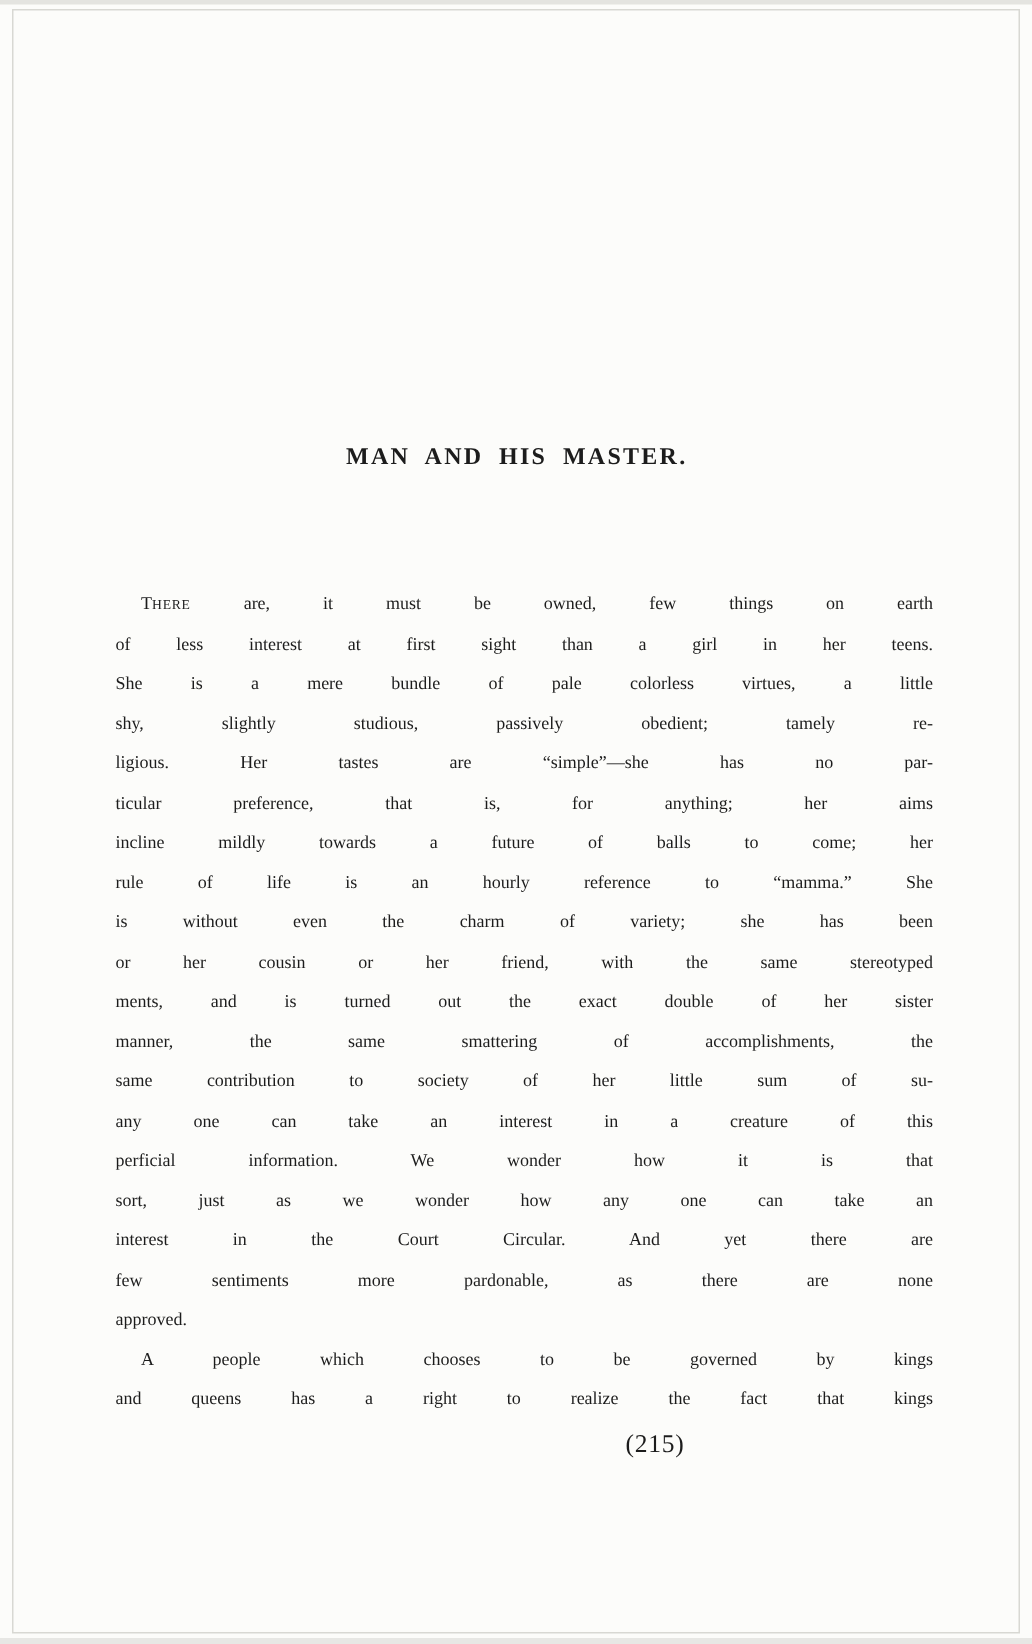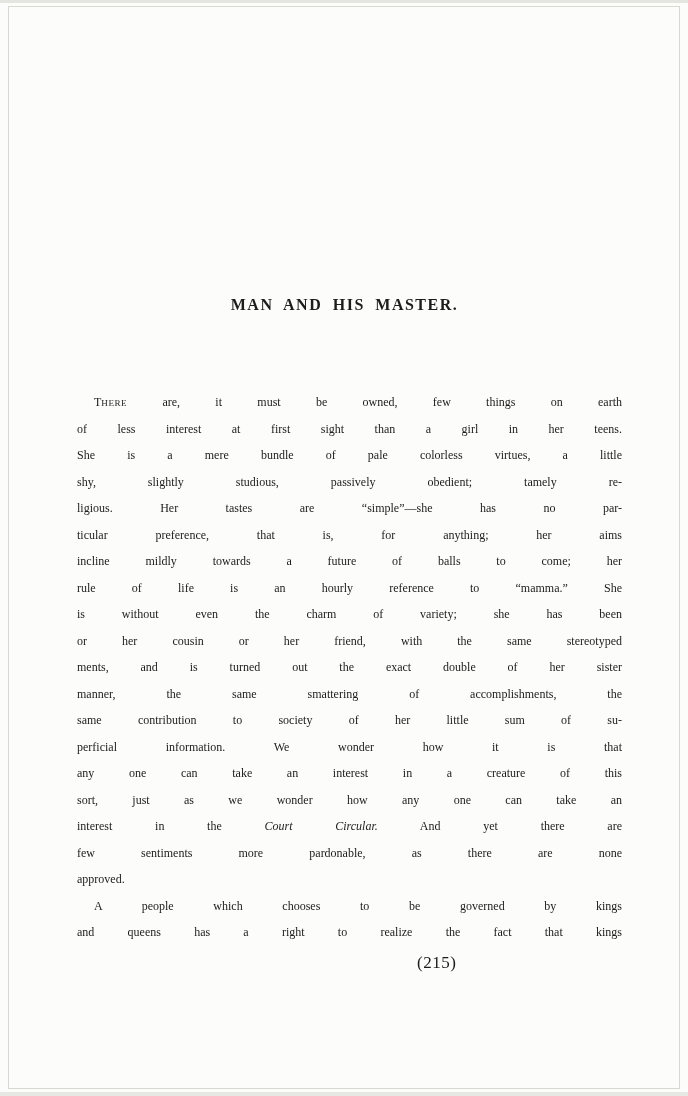--- a/index.html
+++ b/index.html
@@ -55,21 +55,21 @@
     line-height: 26.5px;
     height: 26.5px;
     text-align: justify;
     text-align-last: justify;
     white-space: nowrap;
     white-space: normal;
   }
   .line.no-just { text-align-last: left; }
   .line.indent { text-indent: 17px; }
   .sc { font-size: 0.76em; letter-spacing: 0.5px; }
-  .it { font-style: italic; }
+  .it { }
   .pagenum {
     position: absolute;
     top: 953px;
     left: 72px;
     width: 545px;
     box-sizing: border-box;
     padding-left: 345px;
     font-size: 17px;
     letter-spacing: 0.5px;
   }
@@ -91,22 +91,22 @@
       <div class="line"><span>shy, slightly studious, passively obedient; tamely re-</span></div>
       <div class="line"><span>ligious. Her tastes are “simple”—she has no par-</span></div>
       <div class="line"><span>ticular preference, that is, for anything; her aims</span></div>
       <div class="line"><span>incline mildly towards a future of balls to come; her</span></div>
       <div class="line"><span>rule of life is an hourly reference to “mamma.” She</span></div>
       <div class="line"><span>is without even the charm of variety; she has been</span></div>
       <div class="line"><span>or her cousin or her friend, with the same stereotyped</span></div>
       <div class="line"><span>ments, and is turned out the exact double of her sister</span></div>
       <div class="line"><span>manner, the same smattering of accomplishments, the</span></div>
       <div class="line"><span>same contribution to society of her little sum of su-</span></div>
+      <div class="line"><span>any one can take an interest in a creature of this</span></div>
       <div class="line"><span>perficial information. We wonder how it is that</span></div>
-      <div class="line"><span>any one can take an interest in a creature of this</span></div>
       <div class="line"><span>sort, just as we wonder how any one can take an</span></div>
       <div class="line"><span>interest in the </span><span class="it">Court Circular.</span><span> And yet there are</span></div>
       <div class="line"><span>few sentiments more pardonable, as there are none</span></div>
       <div class="line no-just"><span>approved.</span></div>
       <div class="line indent"><span>A people which chooses to be governed by kings</span></div>
       <div class="line"><span>and queens has a right to realize the fact that kings</span></div>
     </div>
 
   <div class="pagenum">(215)</div>
 </div>

